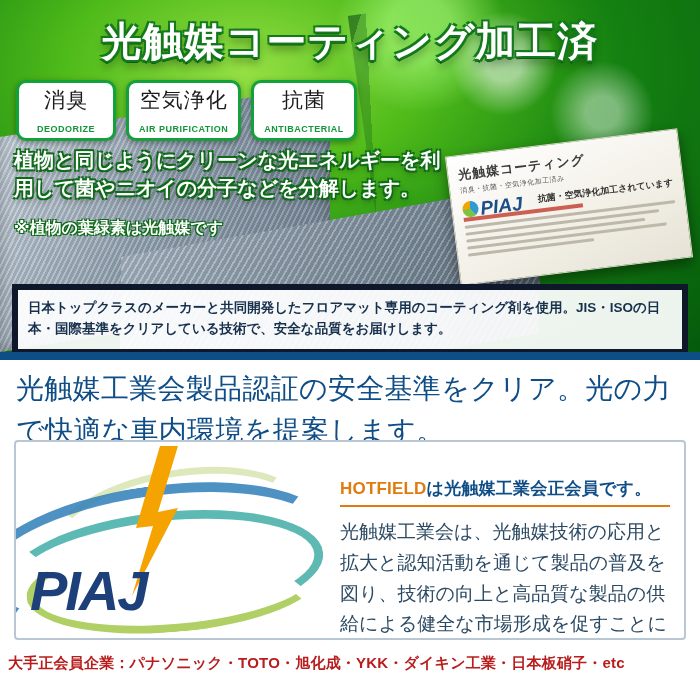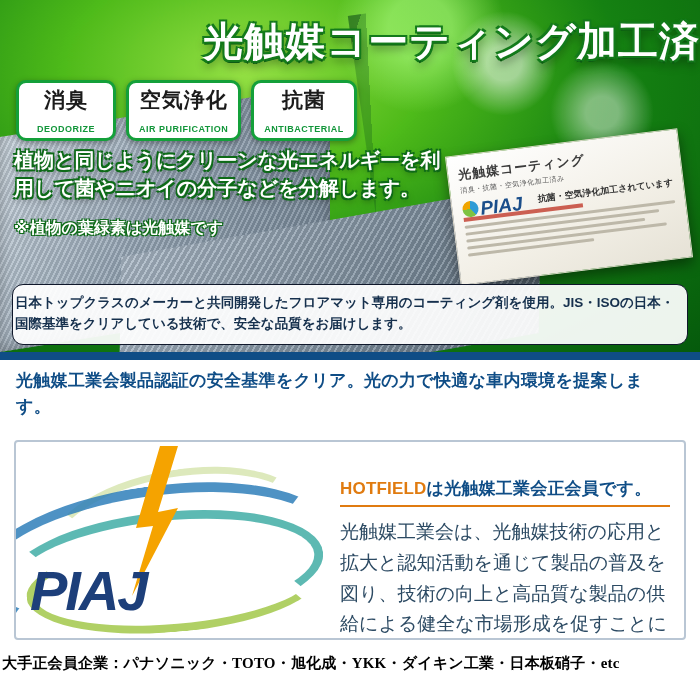--- a/index.html
+++ b/index.html
@@ -57,21 +57,21 @@
   }
   .top .matEdge{
     position:absolute;left:150px;bottom:86px;width:480px;height:26px;
     background:linear-gradient(180deg,#2b2b2b,#111);
     transform:skewY(-11deg) rotate(-1deg);
     opacity:.85;
   }
 
   
   .title{
-    position:absolute;left:0;top:14px;width:700px;text-align:right;
+    position:absolute;left:0;top:14px;width:700px;text-align:center;
     font-size:40px;font-weight:bold;letter-spacing:1px;
     color:#ffffff;
     text-shadow:
       -2px -2px 0 #137a1b, 2px -2px 0 #137a1b, -2px 2px 0 #137a1b, 2px 2px 0 #137a1b,
       0 3px 0 #0d5b14, 0 6px 10px rgba(0,0,0,.45);
     white-space:nowrap;
   }
 
   
   .badges{
@@ -81,21 +81,21 @@
   .badge{
     background:#ffffff;
     border:3px solid #14a03a;
     border-radius:10px;
     padding:5px 10px 4px;
     text-align:center;
     box-shadow:0 2px 6px rgba(0,0,0,.35);
     min-width:74px;
   }
   .badge .jp{
-    font-size:21px;font-weight:bold;color:#1b1b1b;line-height:1.1;
+    font-size:21px;font-weight:normal;color:#1b1b1b;line-height:1.1;
     letter-spacing:1px;
   }
   .badge .en{
     font-size:9px;font-weight:bold;color:#12963a;letter-spacing:.5px;margin-top:13px;
   }
 
   
   .lead{
     position:absolute;left:14px;top:146px;width:430px;
     color:#ffffff;font-weight:bold;font-size:20px;line-height:1.42;
@@ -146,42 +146,42 @@
   .card .lines i:nth-child(2){width:92%}
   .card .lines i:nth-child(3){width:85%}
   .card .lines i:nth-child(4){width:95%}
   .card .lines i:nth-child(5){width:60%}
   .card .redline{position:absolute;left:10px;top:62px;width:120px;height:4px;background:#c0392b;opacity:.8}
 
   
   .infoBox{
     position:absolute;left:12px;top:284px;width:676px;
     background:rgba(255,255,255,.93);
-    border:1px solid #0f172a;
-    border-radius:11px;
-    padding:8px 2px 9px;
+    border:6px solid #0f172a;
+    border-radius:0;
+    padding:8px 10px 9px;
     box-sizing:border-box;
     color:#16304d;
     font-size:13.5px;line-height:1.55;font-weight:bold;
   }
 
   
   .band{
     position:absolute;left:0;top:352px;width:700px;height:8px;
     background:#0f4d86;
   }
 
   
   .bottom{
     position:absolute;left:0;top:360px;width:700px;height:340px;
     background:#ffffff;
   }
   .headline{
     position:absolute;left:16px;top:8px;width:660px;
-    color:#0f4d86;font-weight:bold;font-size:17px;line-height:1.5;
+    color:#0f4d86;font-weight:normal;font-size:28px;line-height:1.5;
     letter-spacing:.3px;
   }
 
   .panel{
     position:absolute;left:14px;top:80px;width:672px;height:200px;
     border:2px solid #b9c6d4;
     border-radius:4px;
     background:#ffffff;
     box-sizing:border-box;
     overflow:hidden;
@@ -216,24 +216,23 @@
   .hotfield .hl{color:#e07b10;}
   .hfRule{
     position:absolute;left:0;top:42px;width:330px;height:2px;background:#e07b10;
   }
   .desc{
     position:absolute;left:0;top:54px;width:336px;
     font-size:19px;line-height:1.62;color:#2c4a63;
   }
 
   .footer{
-    position:absolute;left:2px;top:294px;width:680px;
-    font-size:15px;font-weight:bold;color:#000000;letter-spacing:.2px;
+    position:absolute;left:8px;top:294px;width:680px;
+    font-size:15px;font-weight:bold;color:#b91c1c;letter-spacing:.2px;
     white-space:nowrap;
-    font-family:Liberation Serif, serif;
   }
 </style>
 </head>
 <body>
 
 <div class="page">
 
   <div class="top">
     <div class="bg"></div>
     <div class="leaf"></div>

